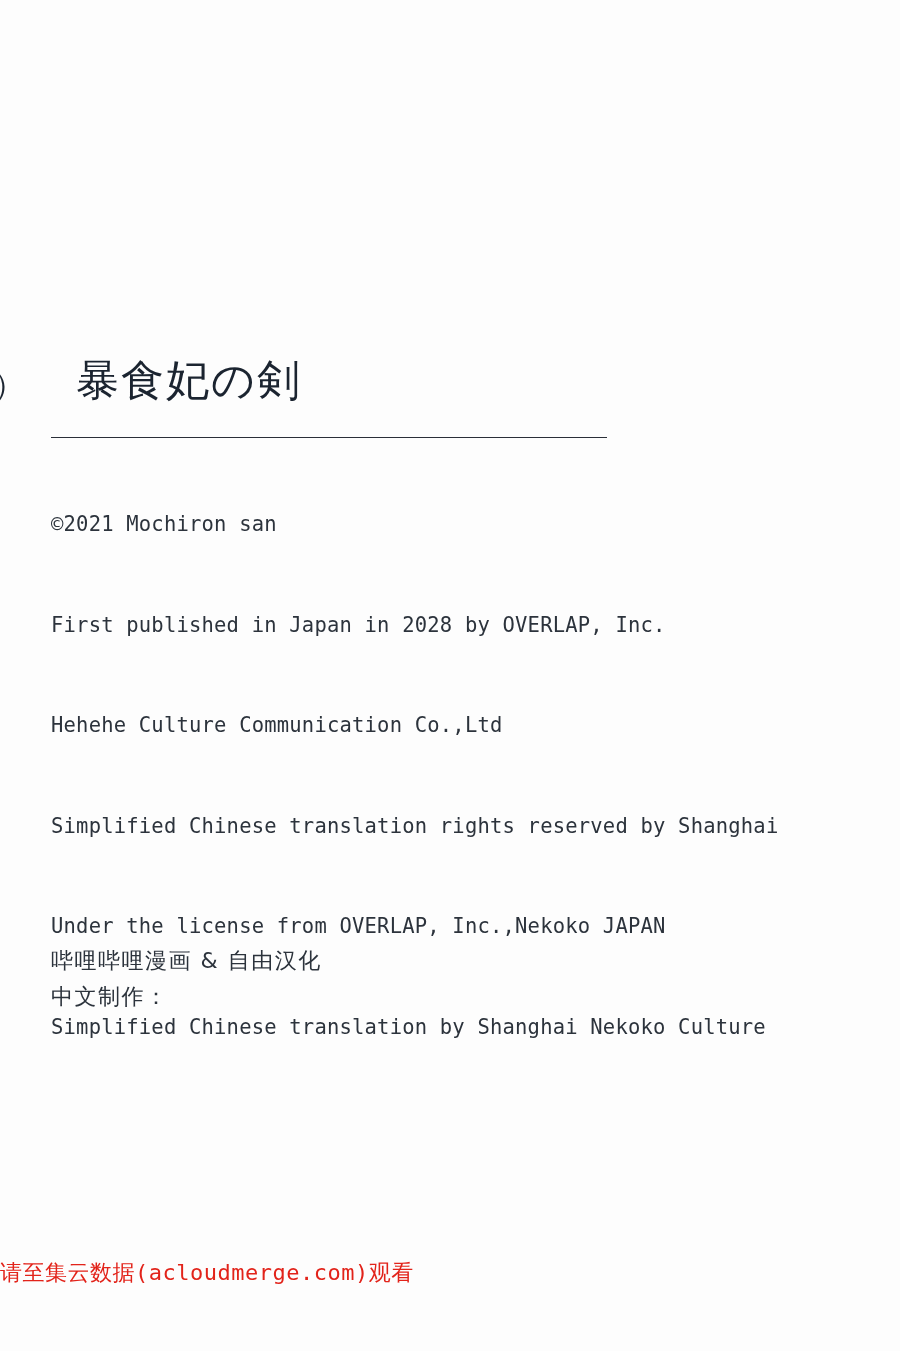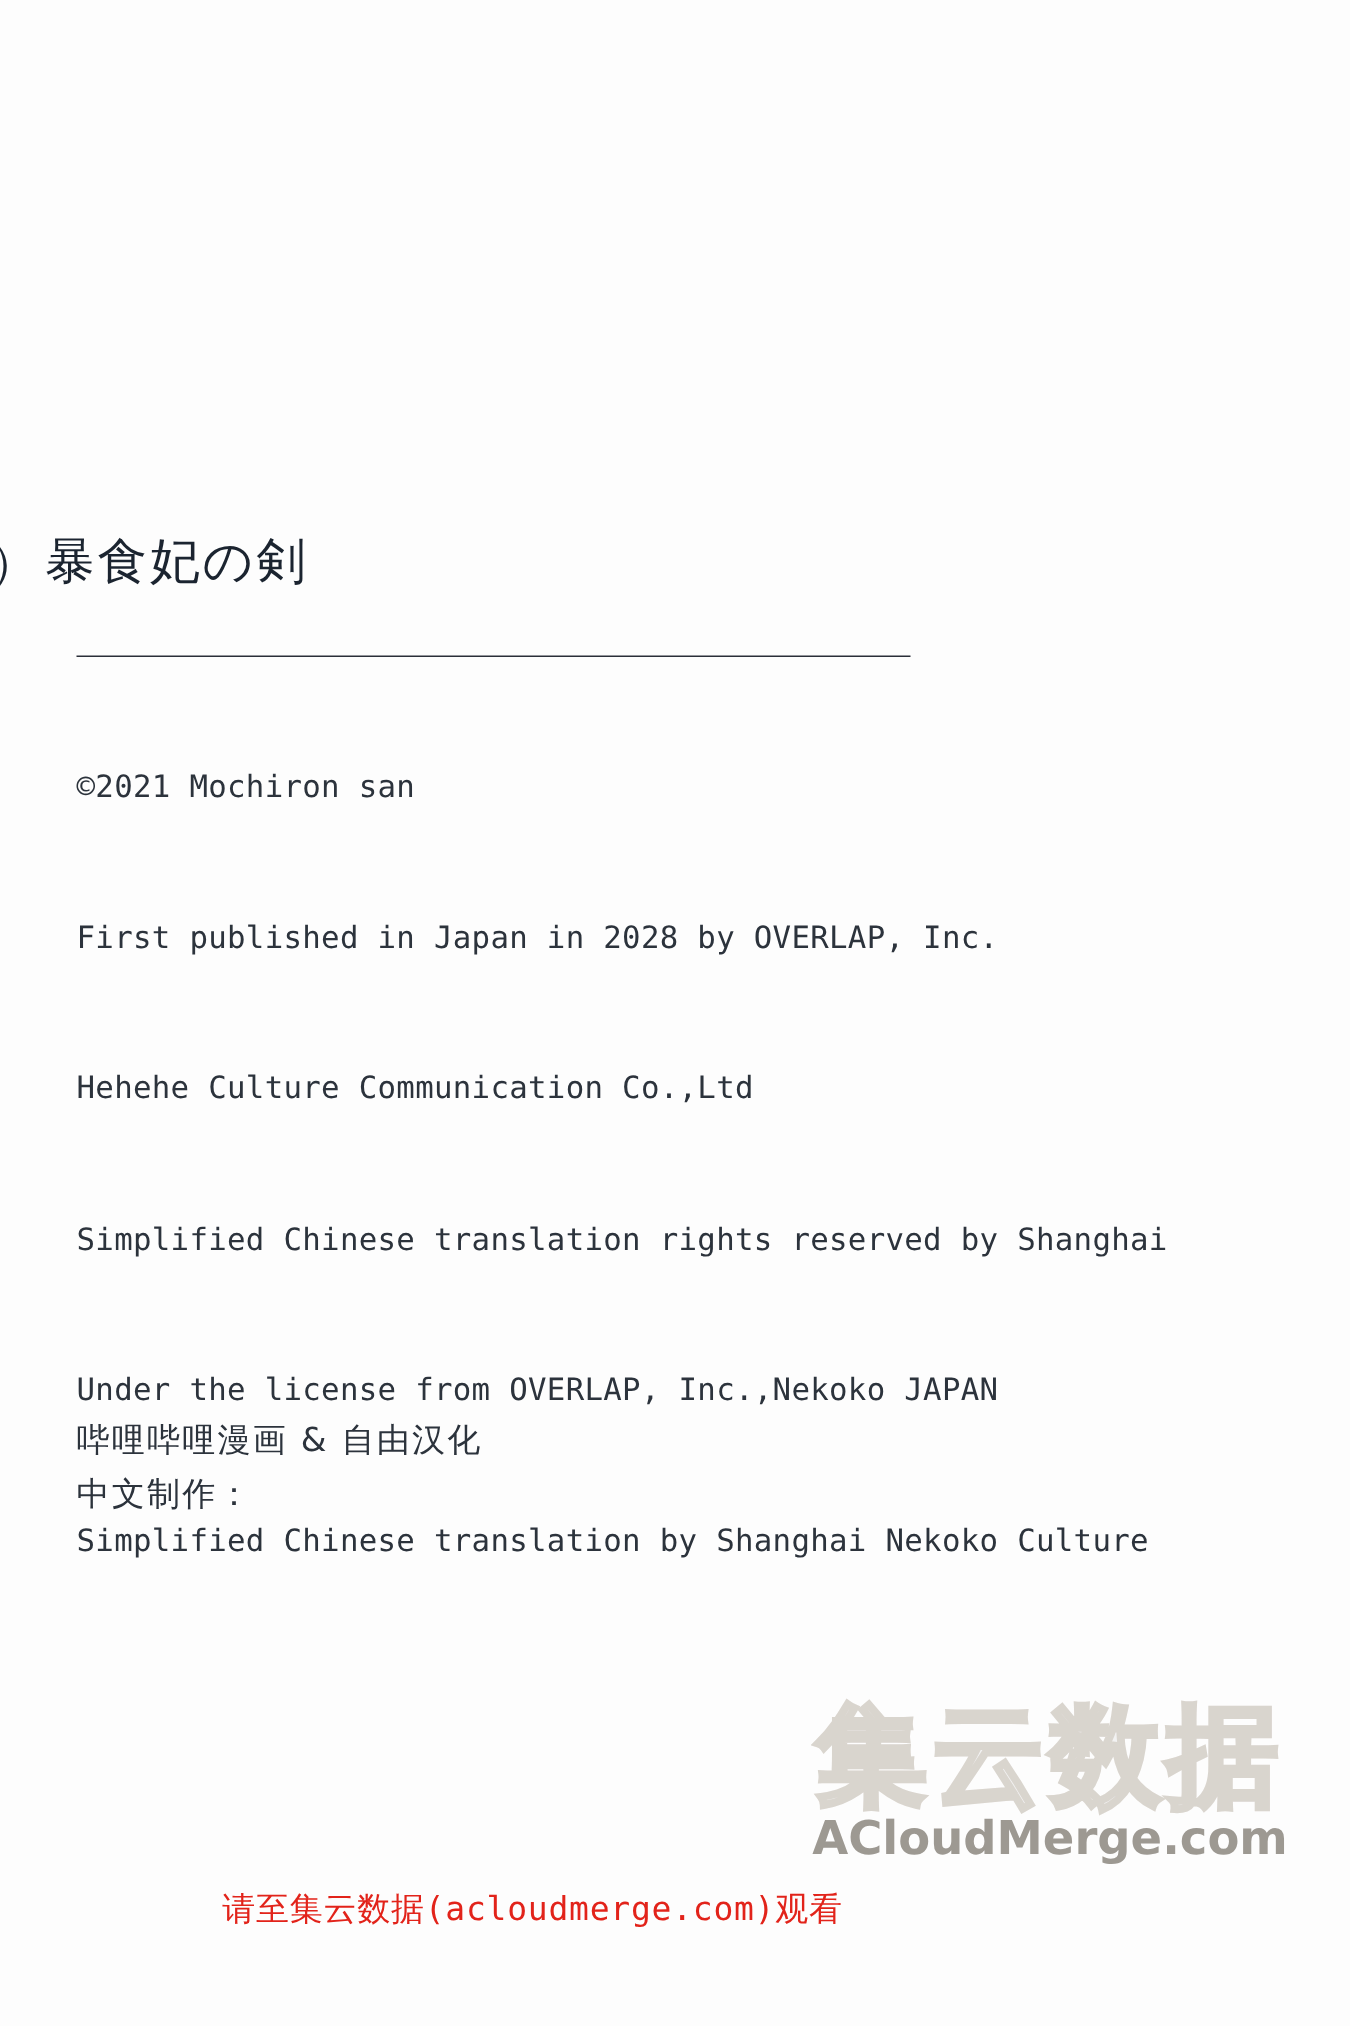--- a/index.html
+++ b/index.html
@@ -34,24 +34,25 @@
     font-family: "DejaVu Sans", sans-serif;
     font-size: 30px;
     color: #1b2430;
     line-height: 1;
     margin-left: -6px;
     width: 36px;
     letter-spacing: -2px;
   }
   .title-text {
     font-family: "DejaVu Sans", sans-serif;
-    font-size: 33px;
+    font-size: 43px;
     letter-spacing: 2px;
     color: #1b2430;
     white-space: nowrap;
+    margin-left: 46px;
   }
 
   .rule {
     position: absolute;
     left: 51px;
     top: 437px;
     width: 556px;
     height: 1px;
     background: #2a2f38;
   }
@@ -113,21 +114,21 @@
     margin-top: -6px;
     opacity: 0.85;
   }
 
   
   .notice {
     position: absolute;
     left: 0;
     top: 1258px;
     width: 710px;
-    text-align: center;
+    text-align: left;
     font-family: "DejaVu Sans Mono", monospace;
     font-size: 22px;
     color: #e2231a;
     letter-spacing: 0.5px;
   }
 </style>
 </head>
 <body>
 
 <div class="page">
@@ -146,20 +147,16 @@
     <div>Simplified Chinese translation rights reserved by Shanghai</div>
     <div>Under the license from OVERLAP, Inc.,Nekoko JAPAN</div>
     <div>Simplified Chinese translation by Shanghai Nekoko Culture</div>
   </div>
 
   <div class="credits">
     <div>哔哩哔哩漫画 &amp; 自由汉化</div>
     <div>中文制作：</div>
   </div>
 
-  <div class="watermark">
-    <div class="wm-cn">集云数据</div>
-    <div class="wm-en">ACloudMerge.com</div>
-  </div>
 
   <div class="notice">请至集云数据(acloudmerge.com)观看</div>
 
 </div>
 
 </body></html>

